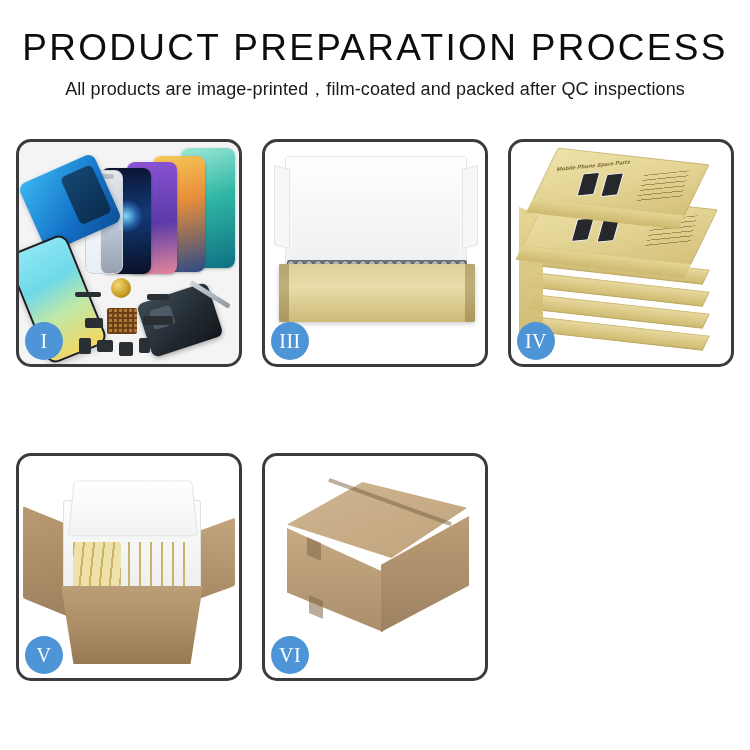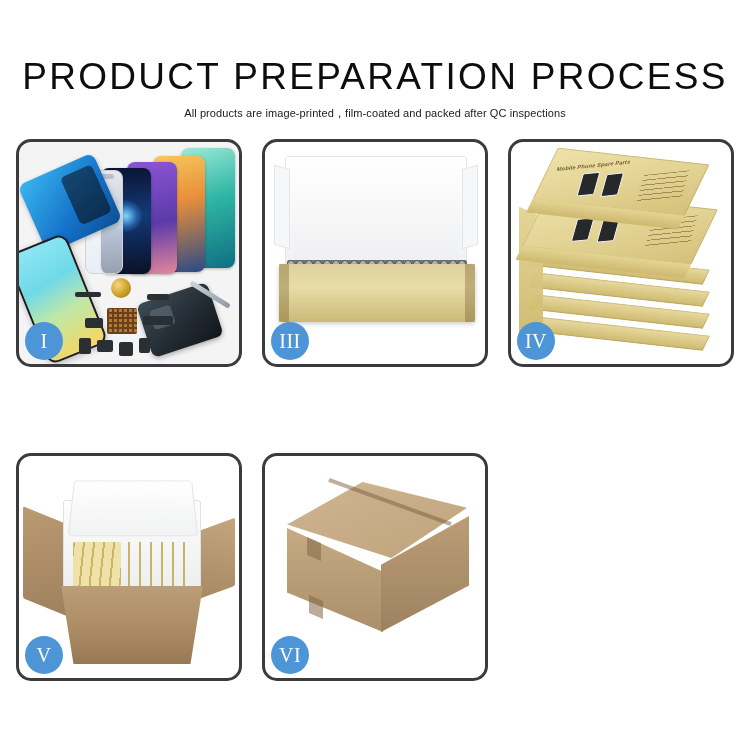--- a/index.html
+++ b/index.html
@@ -5,32 +5,32 @@
   * { margin:0; padding:0; box-sizing:border-box; }
   html,body { width:750px; height:750px; }
   body {
     background:#ffffff;
     font-family:"Liberation Sans", sans-serif;
     overflow:hidden;
     position:relative;
   }
 
   
-  .header { padding-top:56px; text-align:center; }
+  .header { padding-top:27px; text-align:center; }
   .title {
     font-size:37px;
     font-weight:500;
     letter-spacing:2.3px;
     color:#0d0d0d;
     line-height:1.12;
     white-space:nowrap;
   }
   .subtitle {
     margin-top:9px;
-    font-size:11px;
+    font-size:18px;
     font-weight:400;
     color:#1a1a1a;
     letter-spacing:.1px;
     white-space:nowrap;
   }
 
   
   .grid {
     position:absolute;
     left:16px; top:139px;

